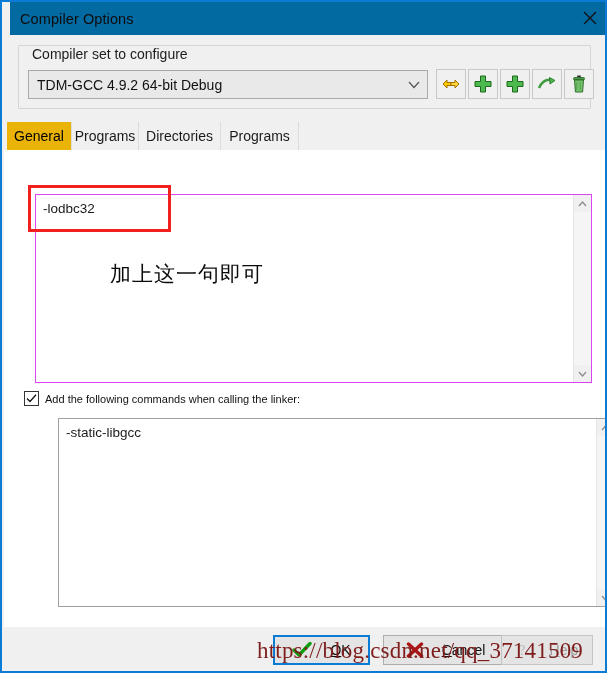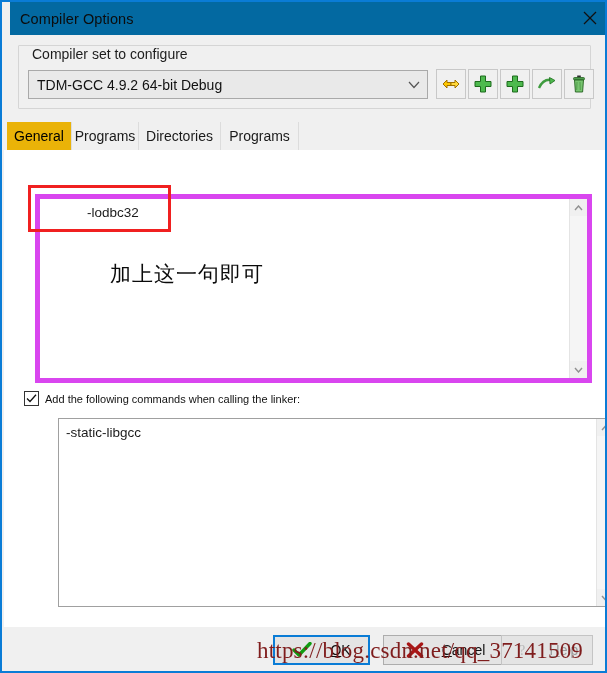--- a/index.html
+++ b/index.html
@@ -154,21 +154,21 @@
     height: 477px;
     background: #ffffff;
   }
 
   .textarea {
     position: absolute;
     box-sizing: border-box;
     background: #ffffff;
     display: flex;
   }
-  .ta-focused { border: 5px solid #d946ef; padding-left: 40px; }
+  .ta-focused { border: 1px solid #d946ef; }
   .ta-normal  { border: 1px solid #a0a0a0; margin-left: 23px; }
   .ta-body {
     flex: 1;
     position: relative;
     overflow: hidden;
   }
   .ta-line {
     position: absolute;
     left: 7px;
     top: 6px;

